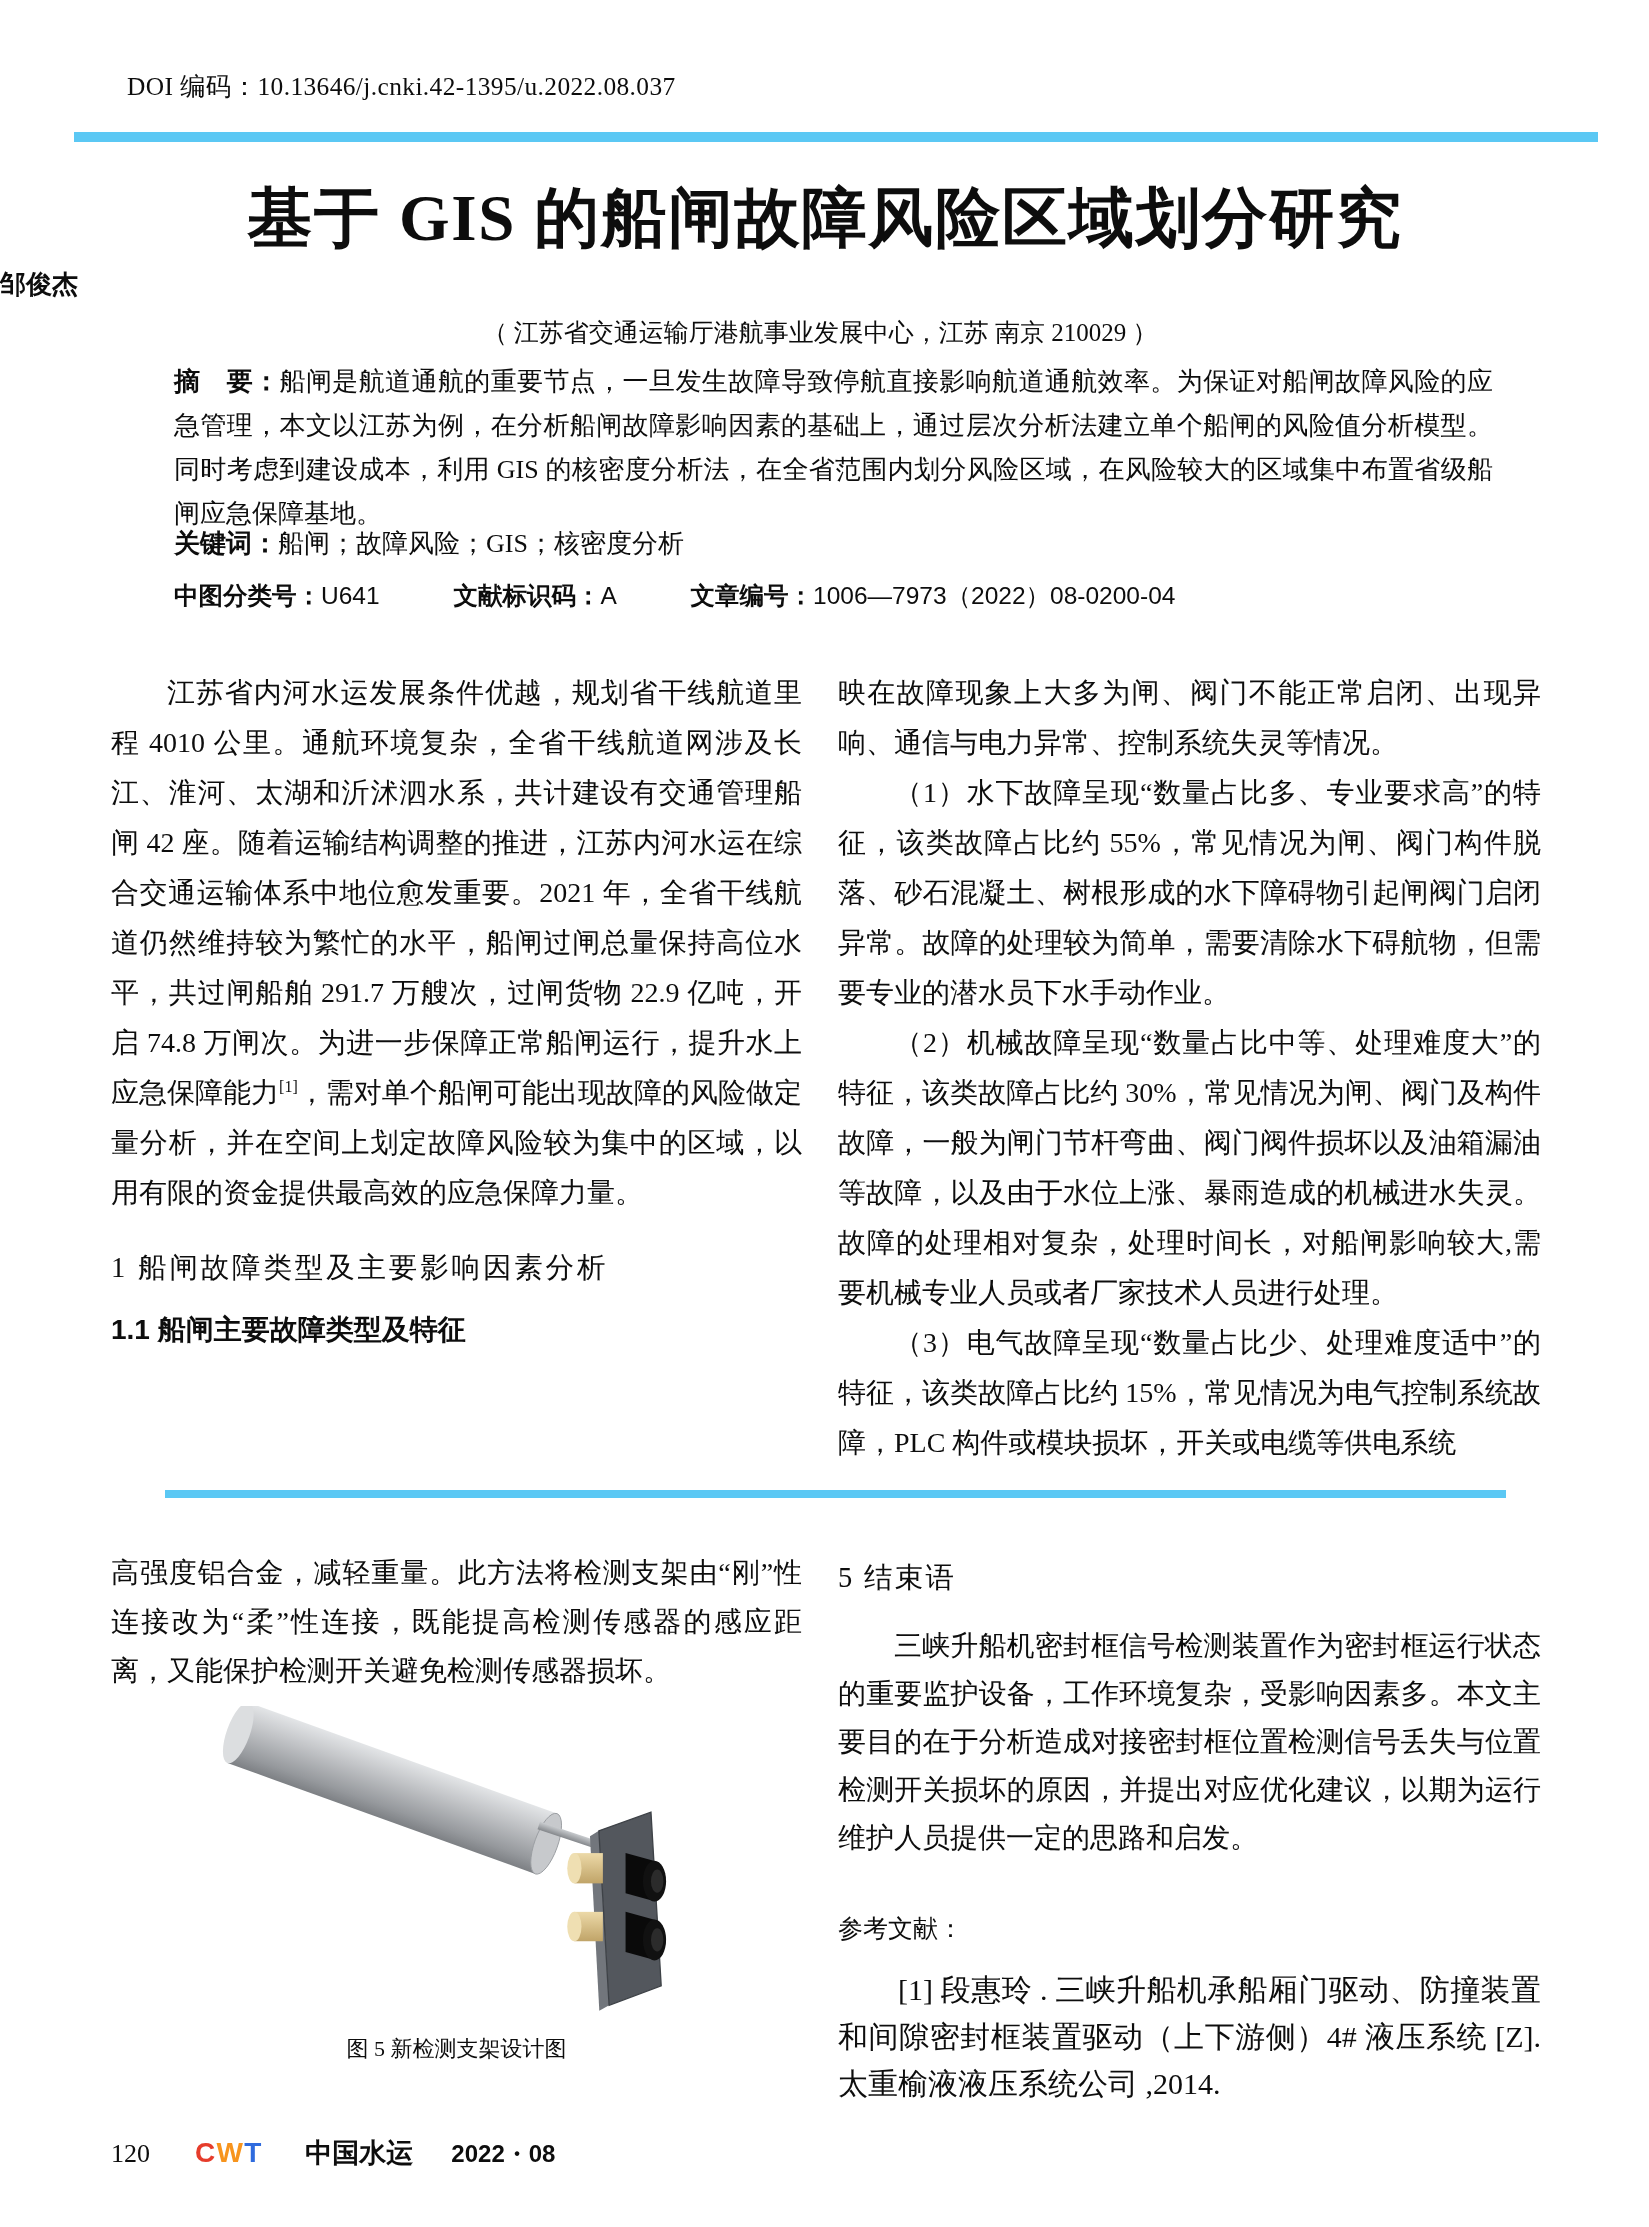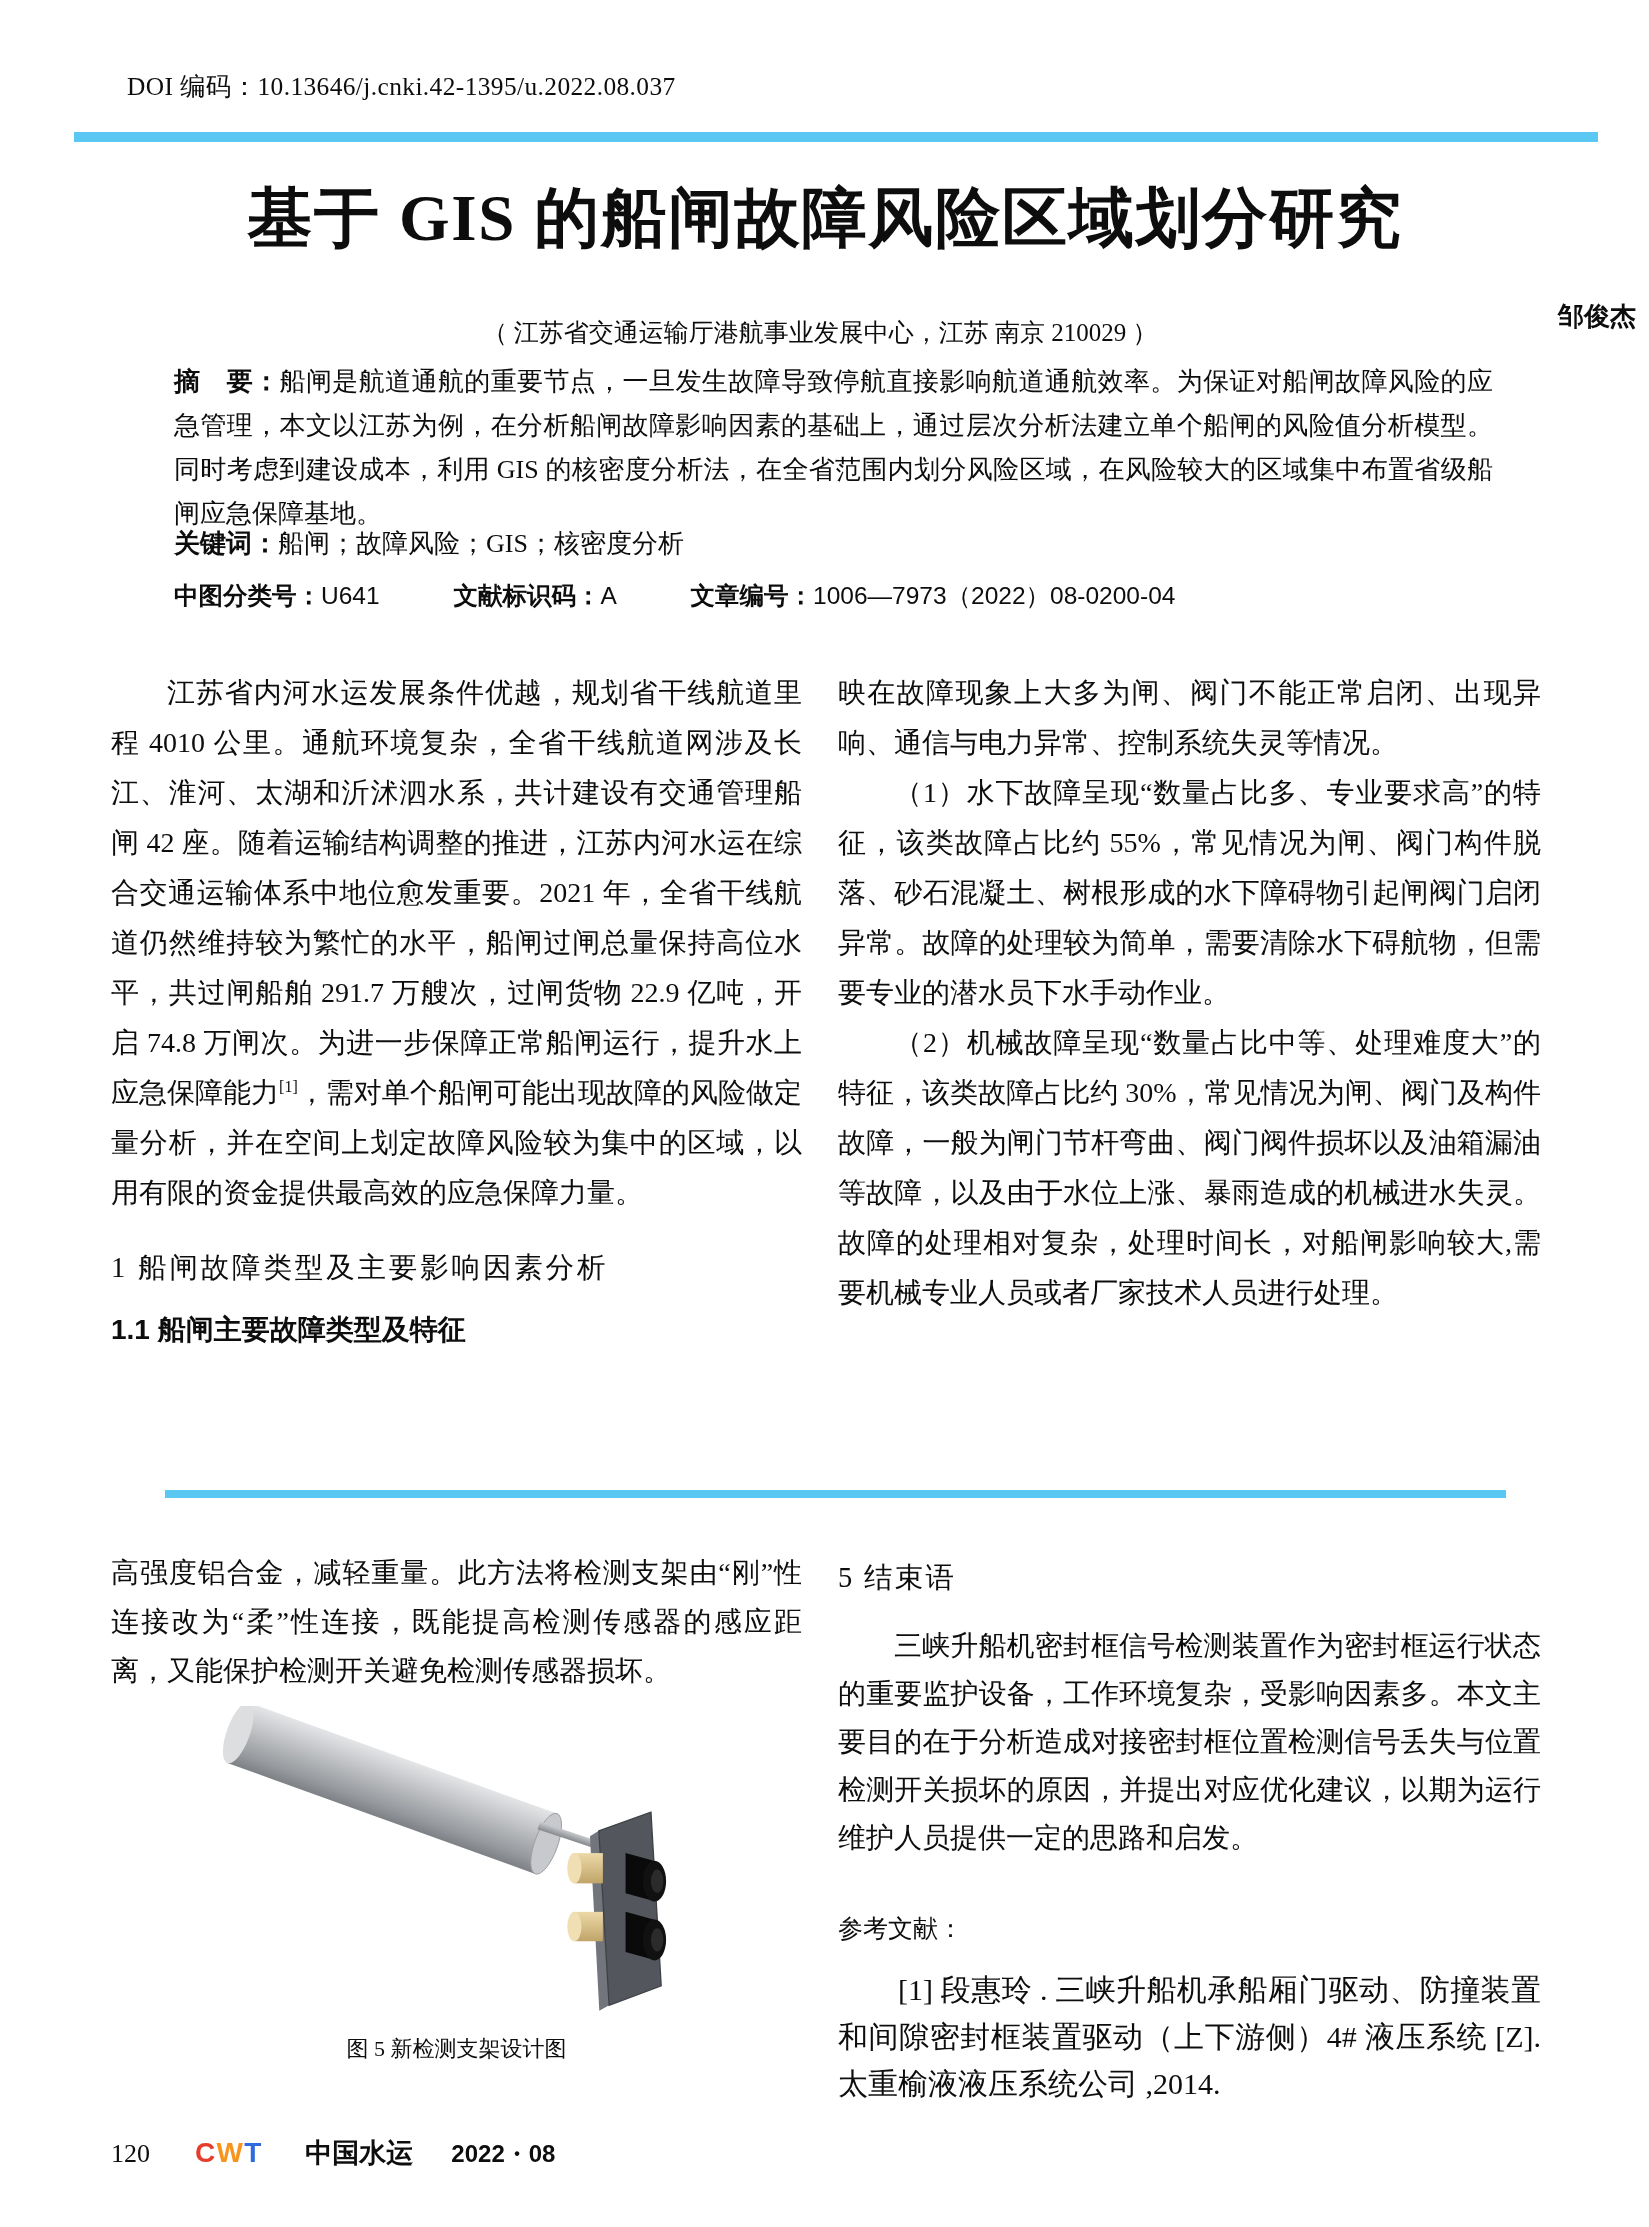--- a/index.html
+++ b/index.html
@@ -7,23 +7,23 @@
   body { width:1650px; height:2239px; position:relative; overflow:hidden;
          font-family:"Liberation Serif","DejaVu Serif",serif; color:#0d0d0d; }
 
   .doi { position:absolute; left:127px; top:70px; font-size:25.4px; letter-spacing:0.4px; }
 
   .rule-top { position:absolute; left:74px; top:132px; width:1524px; height:9.8px; }
   .rule-mid { position:absolute; left:165px; top:1490px; width:1341px; height:8px; }
 
   .title  { position:absolute; left:0; top:174px; width:1650px; text-align:center;
             font-size:65px; font-weight:700; letter-spacing:1.8px; }
-  .author { position:absolute; left:0; top:267px; width:1636px; text-align:right;
+  .author { position:absolute; left:0; top:267px; width:1636px; text-align:left;
             font-size:26px; font-weight:700;
-            font-family:"Liberation Sans","DejaVu Sans",sans-serif;margin-top:32px; }
+            font-family:"Liberation Sans","DejaVu Sans",sans-serif; }
   .affil  { position:absolute; left:0; top:316px; width:1640px; text-align:center; font-size:25px; }
 
   .abstract { position:absolute; left:174px; top:360px; width:1319px;
               font-size:26px; line-height:44px; text-align:justify; }
   .abstract .label, .kw .label { font-weight:700; }
   .kw { position:absolute; left:174px; top:526px; width:1319px; font-size:26px; }
   .classline { position:absolute; left:174px; top:579px; width:1381px; font-size:24.5px;
                font-family:"Liberation Sans","DejaVu Sans",sans-serif; }
   .classline .label { font-weight:700; }
   .classline .pair { margin-right:67px; }
@@ -90,20 +90,21 @@
 <div class="col col-left">
   <p class="indent"><span>江苏省内河水运发展条件优越，规划省干线航道里程 4010 公里。通航环境复杂，全省干线航道网涉及长江、淮河、太湖和沂沭泗水系，共计建设有交通管理船闸 42 座。随着运输结构调整的推进，江苏内河水运在综合交通运输体系中地位愈发重要。2021 年，全省干线航道仍然维持较为繁忙的水平，船闸过闸总量保持高位水平，共过闸船舶 291.7 万艘次，过闸货物 22.9 亿吨，开启 74.8 万闸次。为进一步保障正常船闸运行，提升水上应急保障能力</span><sup class="ref">[1]</sup><span>，需对单个船闸可能出现故障的风险做定量分析，并在空间上划定故障风险较为集中的区域，以用有限的资金提供最高效的应急保障力量。</span></p>
   <div class="h1">1 船闸故障类型及主要影响因素分析</div>
   <div class="h2">1.1 船闸主要故障类型及特征</div>
 </div>
 
 <div class="col col-right">
   <p>映在故障现象上大多为闸、阀门不能正常启闭、出现异响、通信与电力异常、控制系统失灵等情况。</p>
   <p class="indent">（1）水下故障呈现“数量占比多、专业要求高”的特征，该类故障占比约 55%，常见情况为闸、阀门构件脱落、砂石混凝土、树根形成的水下障碍物引起闸阀门启闭异常。故障的处理较为简单，需要清除水下碍航物，但需要专业的潜水员下水手动作业。</p>
   <p class="indent">（2）机械故障呈现“数量占比中等、处理难度大”的特征，该类故障占比约 30%，常见情况为闸、阀门及构件故障，一般为闸门节杆弯曲、阀门阀件损坏以及油箱漏油等故障，以及由于水位上涨、暴雨造成的机械进水失灵。故障的处理相对复杂，处理时间长，对船闸影响较大,需要机械专业人员或者厂家技术人员进行处理。</p>
+  <p class="indent">（3）电气故障呈现“数量占比少、处理难度适中”的特征，该类故障占比约 15%，常见情况为电气控制系统故障，PLC 构件或模块损坏，开关或电缆等供电系统</p>
 </div>
 
 <div class="rule-mid" style="background: rgb(91, 200, 244);"></div>
 
 <div class="sec2-left">
   <p>高强度铝合金，减轻重量。此方法将检测支架由“刚”性连接改为“柔”性连接，既能提高检测传感器的感应距离，又能保护检测开关避免检测传感器损坏。</p>
 </div>
 
 <div class="figure">
   <svg width="552" height="312" viewBox="0 0 1240 700" xmlns="http://www.w3.org/2000/svg">

